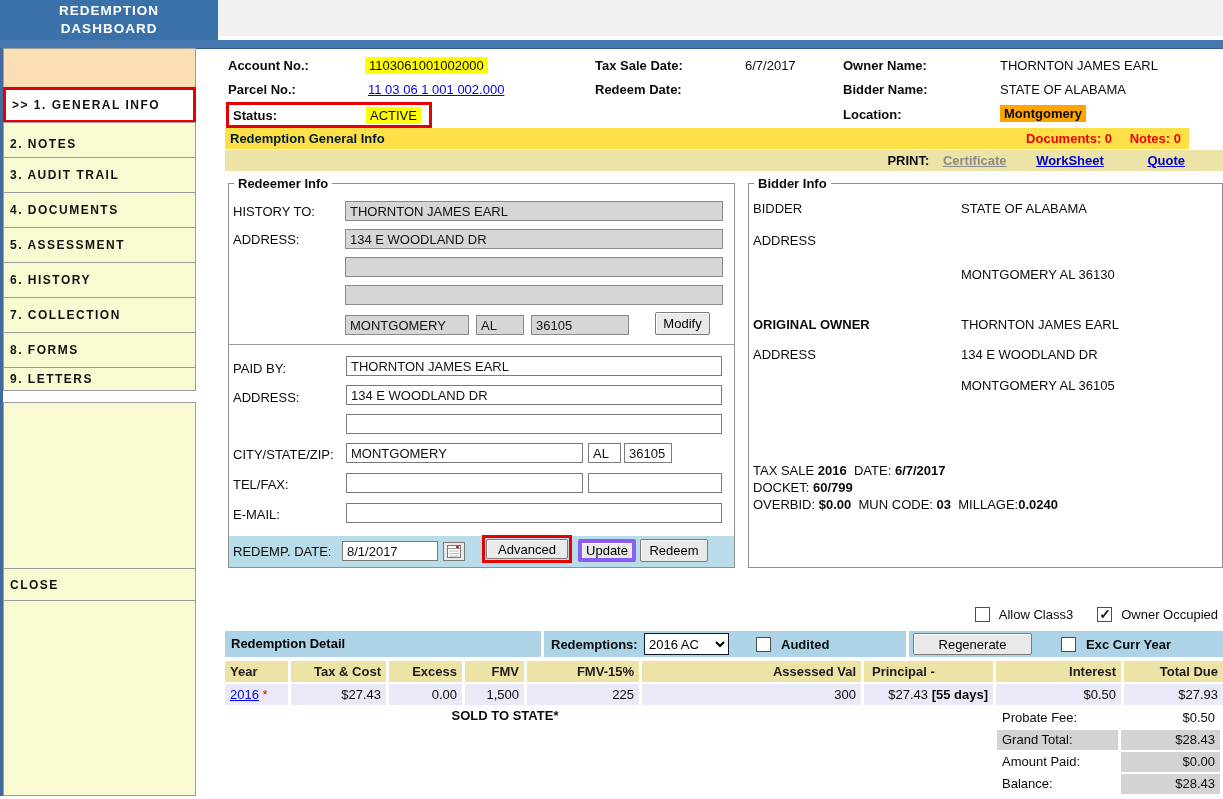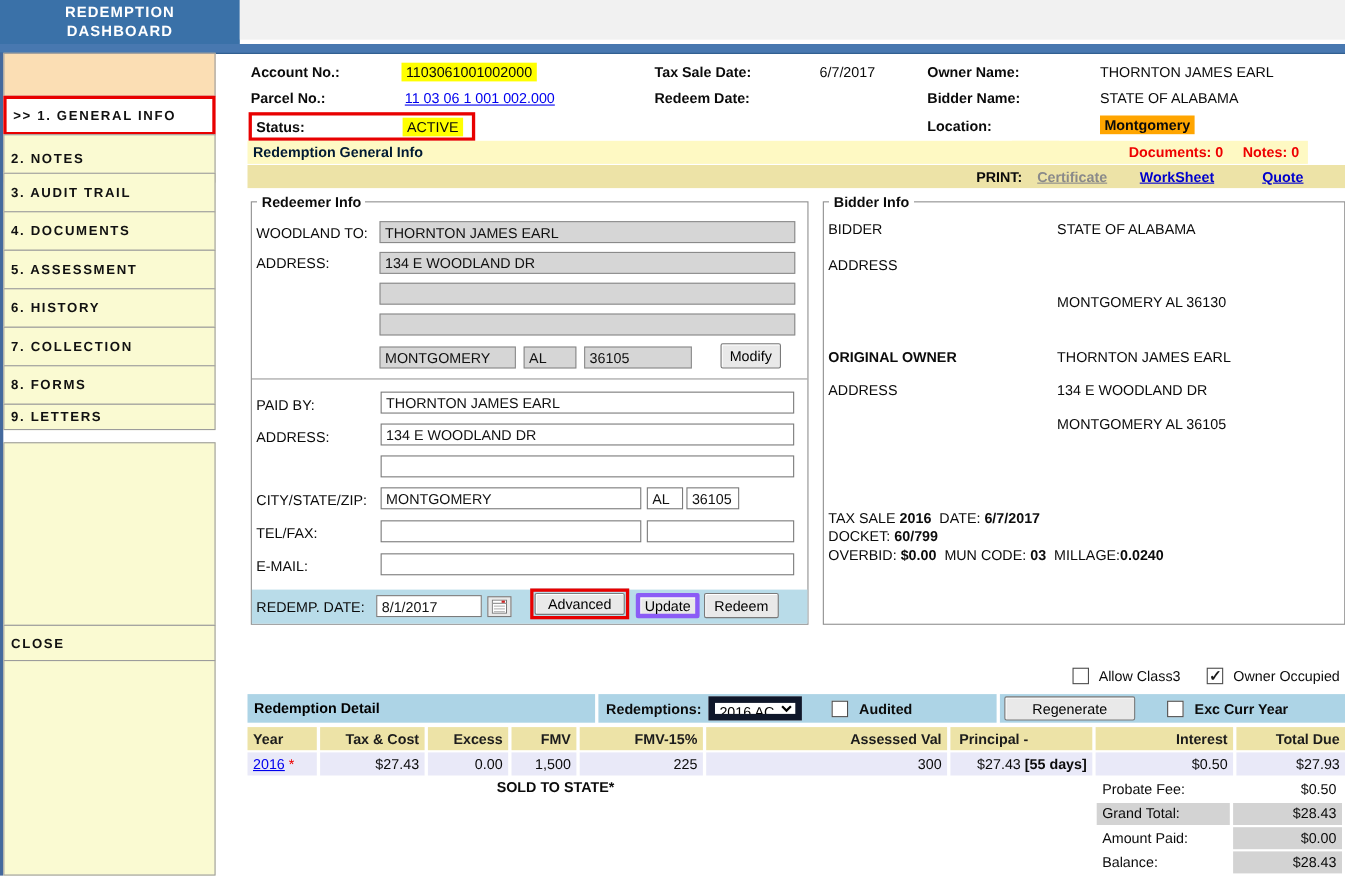--- a/index.html
+++ b/index.html
@@ -29,21 +29,21 @@
   
   .hl { font-weight:bold; white-space:nowrap; }
   .yellow-hl { background:#FFFF00; padding:1px 4px; }
   .orange-hl { background:#FFA500; padding:1px 4px; font-weight:bold; }
   a.plain-link { color:#0000EE; text-decoration:underline; cursor:pointer; }
   .status-box { left:226px; top:102px; width:206px; height:26px; border:3px solid #E80000;
                 display:flex; align-items:center; background:#fff; }
   .status-box .sl { font-weight:bold; margin-left:4px; width:133px; }
 
   
-  .bluebar { background:#fef9c3; height:21px; line-height:21px; }
+  .bluebar { background:#fde047; height:21px; line-height:21px; }
   .bluebar .title { font-weight:bold; color:#001a33; padding-left:5px; }
   .counts { color:#EE0000; font-weight:bold; text-align:right; padding-right:8px; }
   .yellowbar { background:#EDE3A7; height:21px; line-height:21px; text-align:right; padding-right:38px; }
   .print-cert { color:#8a8a8a; font-weight:bold; text-decoration:underline; margin-left:10px; }
   .print-link { color:#0000CC; font-weight:bold; text-decoration:underline; cursor:pointer; }
 
   
   fieldset.grp { position:absolute; border:1px solid #8f8f8f; background:#fff; }
   fieldset.grp legend { font-weight:bold; font-size:13px; margin-left:5px; padding:0 4px; }
   .frow-label { position:absolute; white-space:nowrap; }
@@ -69,21 +69,21 @@
 
   
   .seg { position:absolute; background:#ADD4E6; height:26px; }
   .th-cell { position:absolute; background:#EDE3A7; height:21px; line-height:21px; font-weight:bold;
              text-align:right; padding:0 5px; color:#1c1c1c; }
   .th-cell.left { text-align:left; }
   .td-cell { position:absolute; background:#E9E9F8; height:21px; line-height:21px;
              text-align:right; padding:0 5px; }
   .td-cell.left { text-align:left; }
   select.dd { position:absolute; height:22px; font:13px "Liberation Sans",sans-serif;
-              border:6px solid #0f172a; background:#fff; }
+              border:1px solid #0f172a; background:#fff; }
 
   
   .sum-label { position:absolute; height:20px; line-height:20px; padding-left:5px; }
   .sum-value { position:absolute; height:20px; line-height:20px; text-align:right; padding-right:5px; }
   .gray { background:#D3D3D3; }
 </style>
 </head>
 <body>
 
 <div class="screen">
@@ -160,21 +160,21 @@
   <div class="abs yellowbar" style="left:225px;top:150px;width:998px;">
     <span class="b">PRINT:</span>
     <span class="print-cert">Certificate</span>
     <a class="print-link" style="margin-left:26px;">WorkSheet</a>
     <a class="print-link" style="margin-left:40px;">Quote</a>
   </div>
 
   <fieldset class="grp" style="left:228px;top:176px;width:507px;height:392px;">
     <legend>Redeemer Info</legend>
 
-    <span class="frow-label" style="left:4px;top:13px;">WOODLAND TO:</span>
+    <span class="frow-label" style="left:4px;top:13px;">HISTORY TO:</span>
     <input class="field ro" style="left: 116px; top: 10px; width: 378px;" readonly="" value="THORNTON JAMES EARL">
 
     <span class="frow-label" style="left:4px;top:41px;">ADDRESS:</span>
     <input class="field ro" style="left: 116px; top: 38px; width: 378px;" readonly="" value="134 E WOODLAND DR">
     <input class="field ro" style="left: 116px; top: 66px; width: 378px;" readonly="" value="">
     <input class="field ro" style="left: 116px; top: 94px; width: 378px;" readonly="" value="">
 
     <input class="field ro" style="left: 116px; top: 124px; width: 124px;" readonly="" value="MONTGOMERY">
     <input class="field ro" style="left: 247px; top: 124px; width: 48px;" readonly="" value="AL">
     <input class="field ro" style="left: 302px; top: 124px; width: 98px;" readonly="" value="36105">

